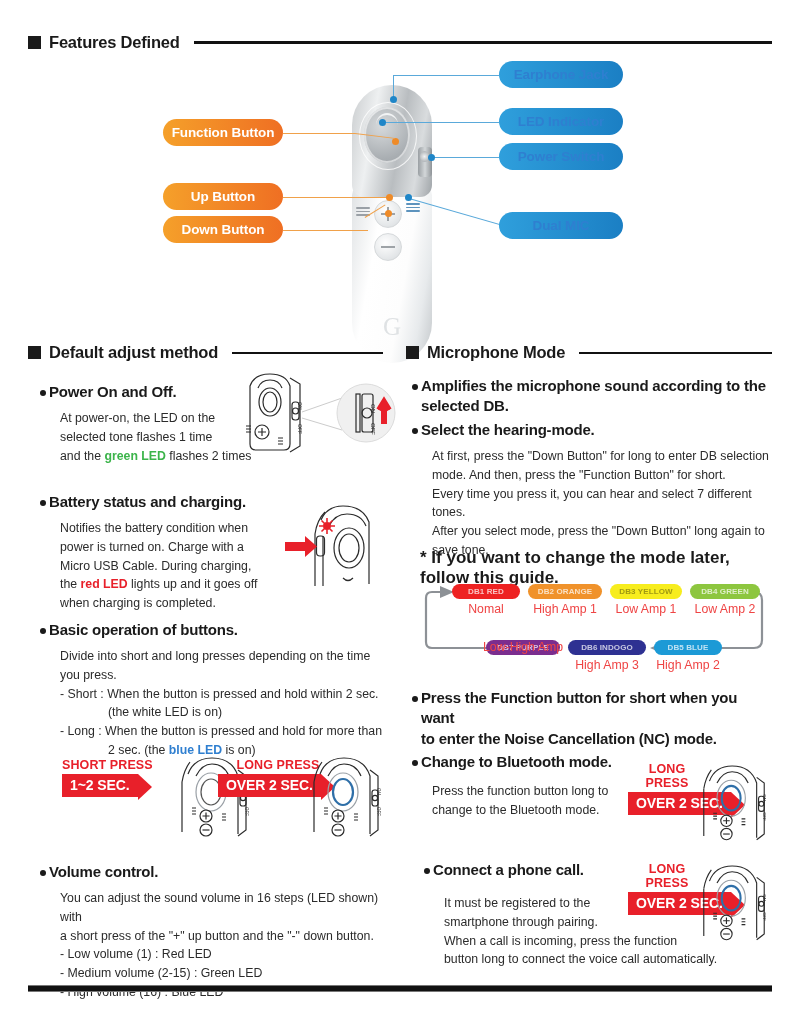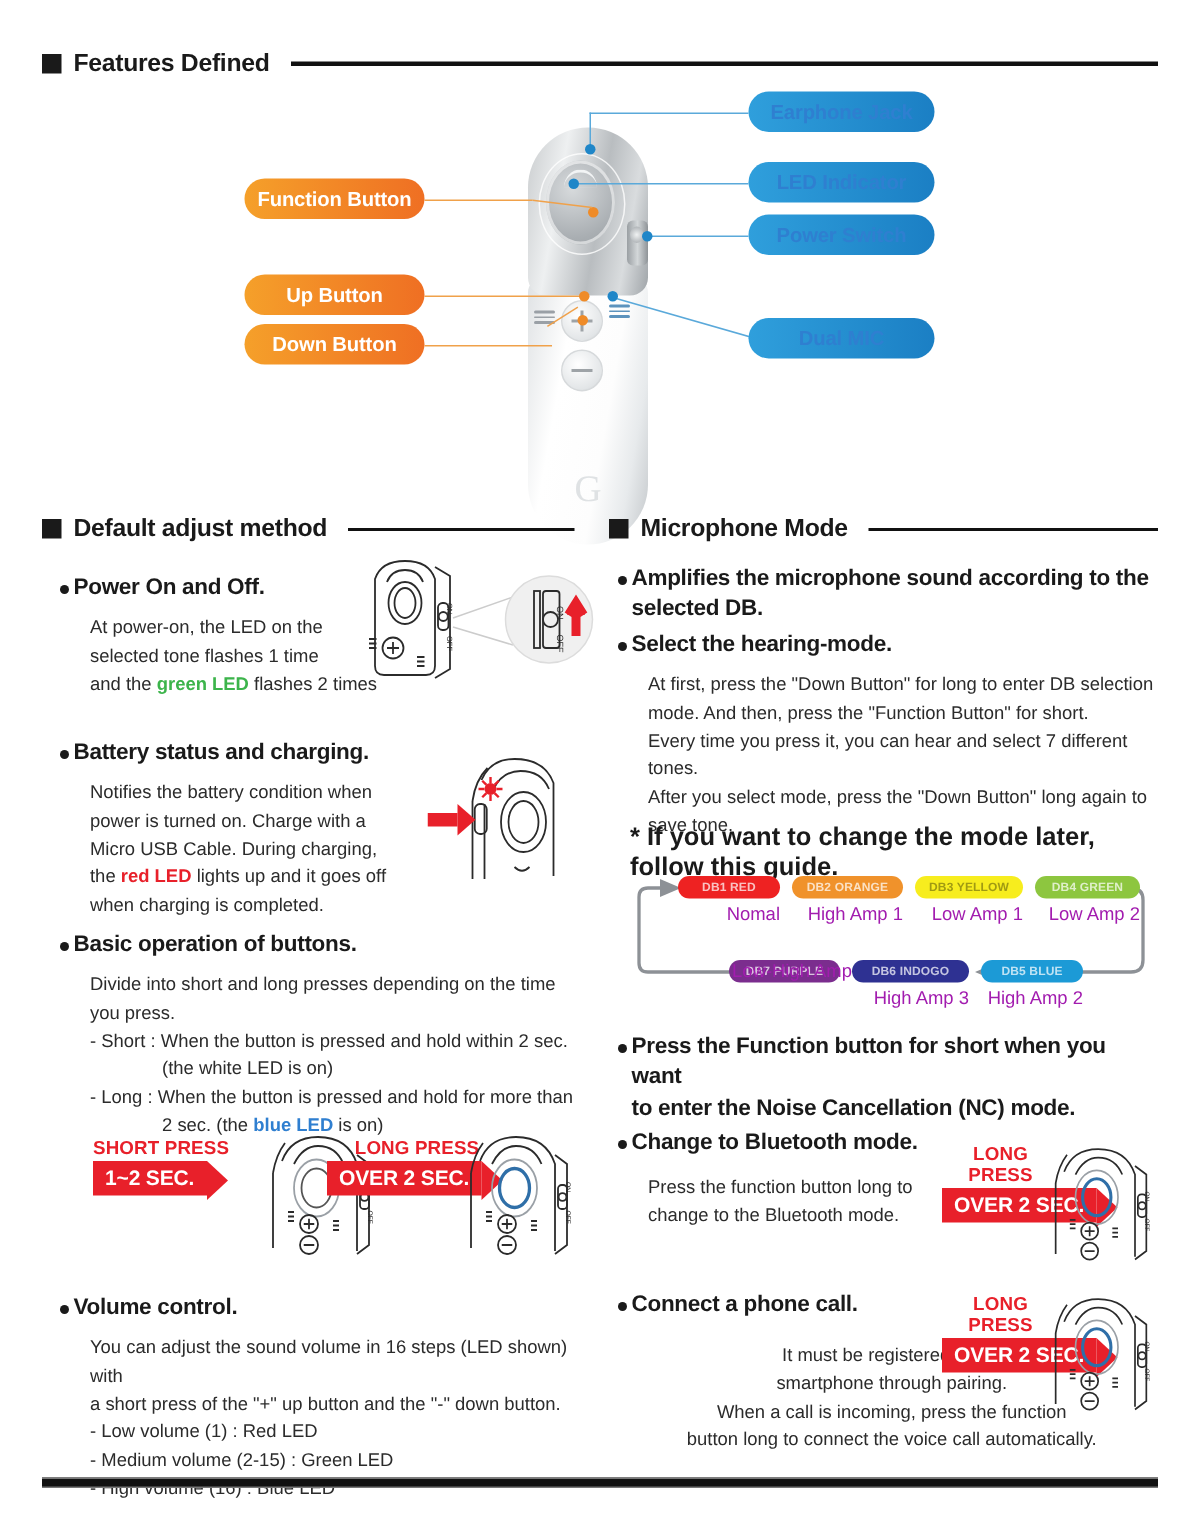--- a/index.html
+++ b/index.html
@@ -104,21 +104,21 @@
   #b-power{left:40px;top:382px;width:230px;}
   #b-batt{left:40px;top:492px;width:250px;}
   #b-basic{left:40px;top:620px;width:345px;}
   #b-vol{left:40px;top:862px;width:350px;}
 
   #b-amp{left:412px;top:376px;width:360px;}
   #b-hear{left:412px;top:420px;width:365px;}
   #b-guide{left:420px;top:548px;width:360px;font-size:17px;font-weight:bold;}
   #b-nc{left:412px;top:688px;width:360px;}
   #b-bt{left:412px;top:752px;width:250px;}
-  #b-call{left:412px;top:860px;width:345px;text-align:center;}
+  #b-call{left:424px;top:860px;width:345px;}
 
   
   .mini{position:absolute;}
   .mini svg{display:block;}
 
   
   .press{position:absolute;}
   .press .cap{font-size:12.5px;font-weight:bold;color:#e8202a;letter-spacing:.1px;}
   .press .bar{
     position:relative;background:#e8202a;color:#fff;font-size:14px;font-weight:bold;
@@ -130,21 +130,21 @@
     border-left:14px solid #e8202a;
   }
 
   
   #cycle{position:absolute;left:424px;top:578px;width:352px;height:98px;}
   .cpill{
     position:absolute;height:15px;border-radius:8px;display:flex;align-items:center;
     justify-content:center;color:#fff;font-size:8px;font-weight:bold;letter-spacing:.1px;
     white-space:nowrap;
   }
-  .clab{position:absolute;font-size:12.3px;color:#a21caf;text-align:right;white-space:nowrap;}
+  .clab{position:absolute;font-size:12.3px;color:#ef4444;text-align:center;white-space:nowrap;}
 
   .footer-rule{position:absolute;left:28px;top:985px;width:744px;height:5px;
     background:#111;border-top:1px solid #777;border-bottom:1px solid #777;}
 </style>
 </head>
 <body>
 
 <div class="page">
 
   <div class="sec-head" id="features-head">

